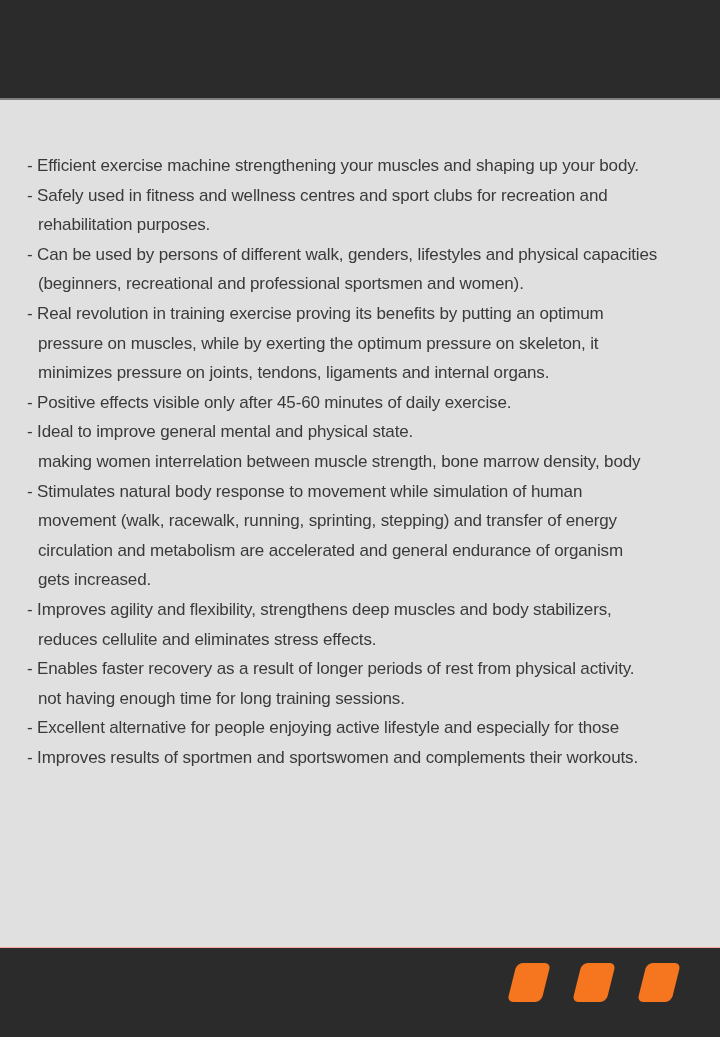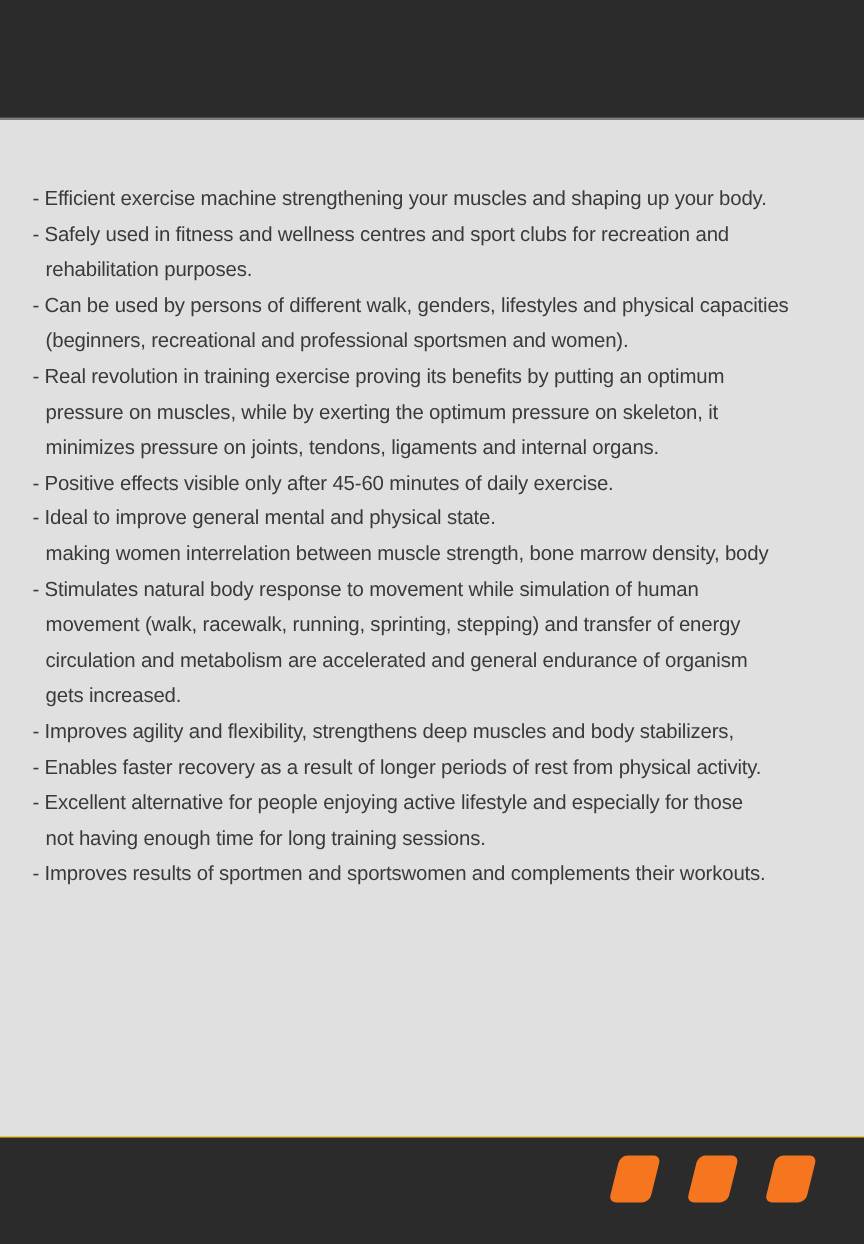--- a/index.html
+++ b/index.html
@@ -5,21 +5,21 @@
   html, body {
     margin: 0;
     padding: 0;
     background: #555;
   }
   .page {
     position: relative;
     width: 720px;
     height: 1037px;
     margin: 0 auto;
-    background: #eab308;
+    background: #fca5a5;
     overflow: hidden;
     font-family: "Liberation Sans", sans-serif;
   }
   .header-bar {
     position: absolute;
     top: 0;
     left: 0;
     width: 720px;
     height: 98px;
     background: #2b2b2b;
@@ -92,23 +92,24 @@
         <div class="benefit-line indent">pressure on muscles, while by exerting the optimum pressure on skeleton, it</div>
         <div class="benefit-line indent">minimizes pressure on joints, tendons, ligaments and internal organs.</div>
         <div class="benefit-line">- Positive effects visible only after 45-60 minutes of daily exercise.</div>
         <div class="benefit-line">- Ideal to improve general mental and physical state.</div>
         <div class="benefit-line indent">making women interrelation between muscle strength, bone marrow density, body</div>
         <div class="benefit-line">- Stimulates natural body response to movement while simulation of human</div>
         <div class="benefit-line indent">movement (walk, racewalk, running, sprinting, stepping) and transfer of energy</div>
         <div class="benefit-line indent">circulation and metabolism are accelerated and general endurance of organism</div>
         <div class="benefit-line indent">gets increased.</div>
         <div class="benefit-line">- Improves agility and flexibility, strengthens deep muscles and body stabilizers,</div>
+        <div class="benefit-line indent">reduces cellulite and eliminates stress effects.</div>
         <div class="benefit-line">- Enables faster recovery as a result of longer periods of rest from physical activity.</div>
+        <div class="benefit-line indent">not having enough time for long training sessions.</div>
         <div class="benefit-line">- Excellent alternative for people enjoying active lifestyle and especially for those</div>
-        <div class="benefit-line indent">not having enough time for long training sessions.</div>
         <div class="benefit-line">- Improves results of sportmen and sportswomen and complements their workouts.</div>
       </div>
   </div>
 
   <div class="footer-bar">
     <div class="footer-accent-shapes">
         <div class="accent-parallelogram" style="background: rgb(245, 118, 30);"></div>
         <div class="accent-parallelogram" style="background: rgb(245, 118, 30);"></div>
         <div class="accent-parallelogram" style="background: rgb(245, 118, 30);"></div>
       </div>

